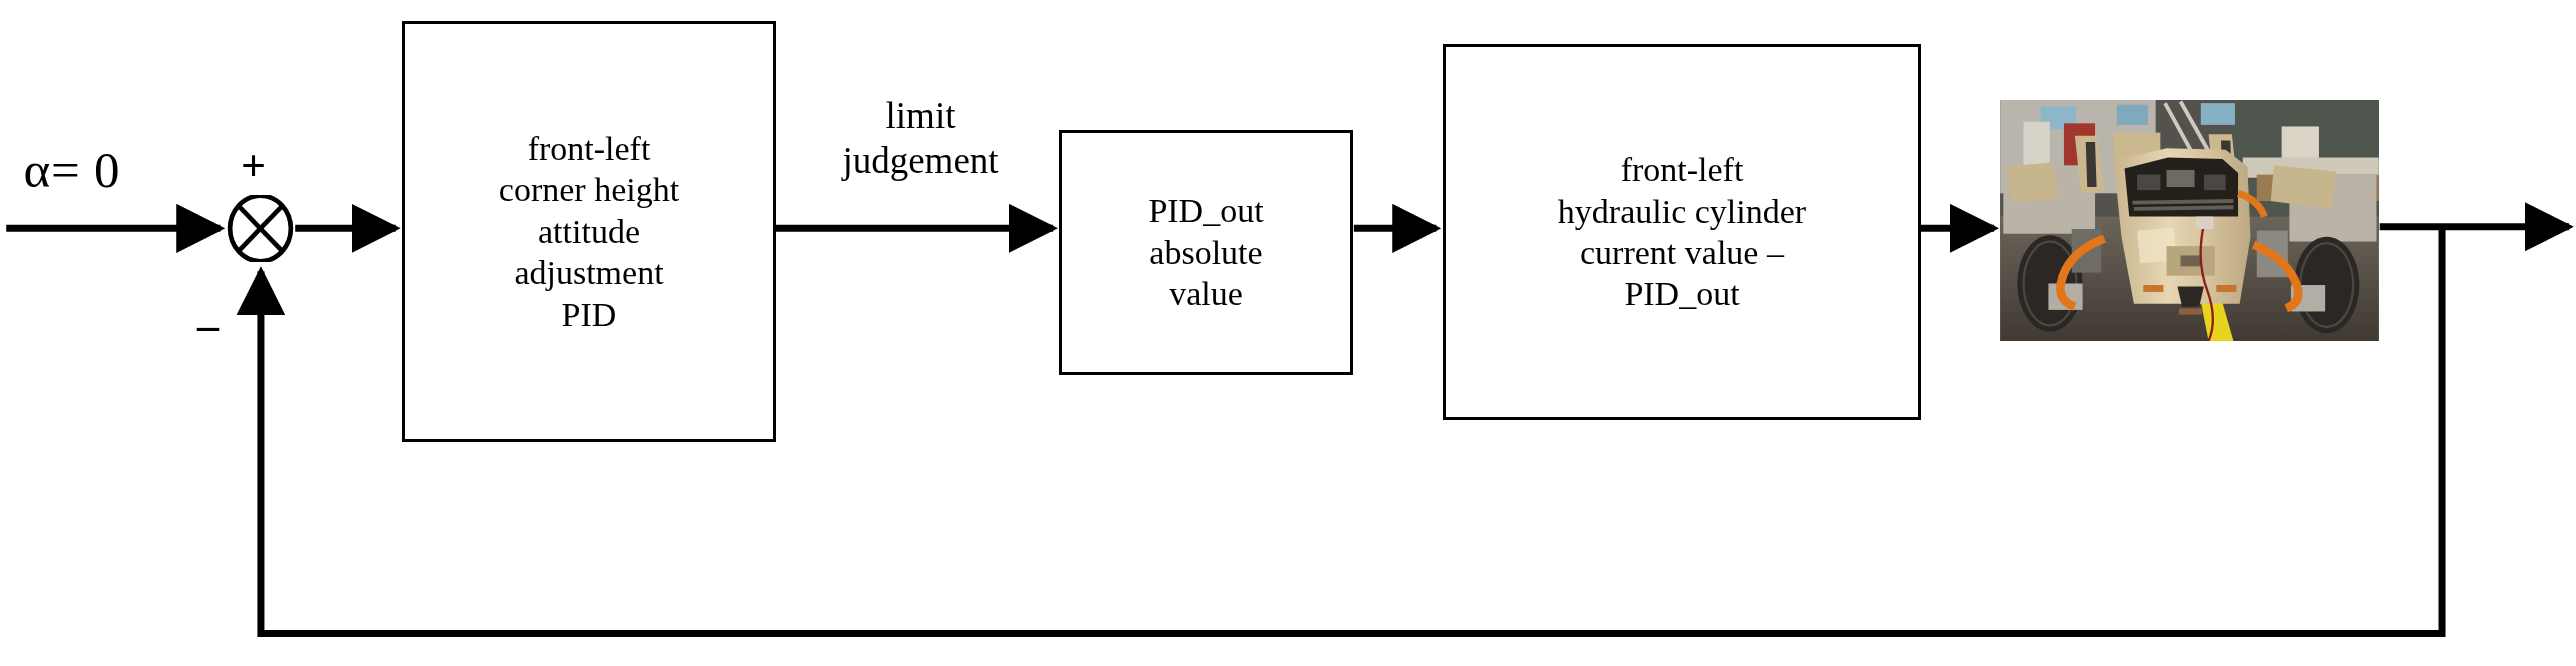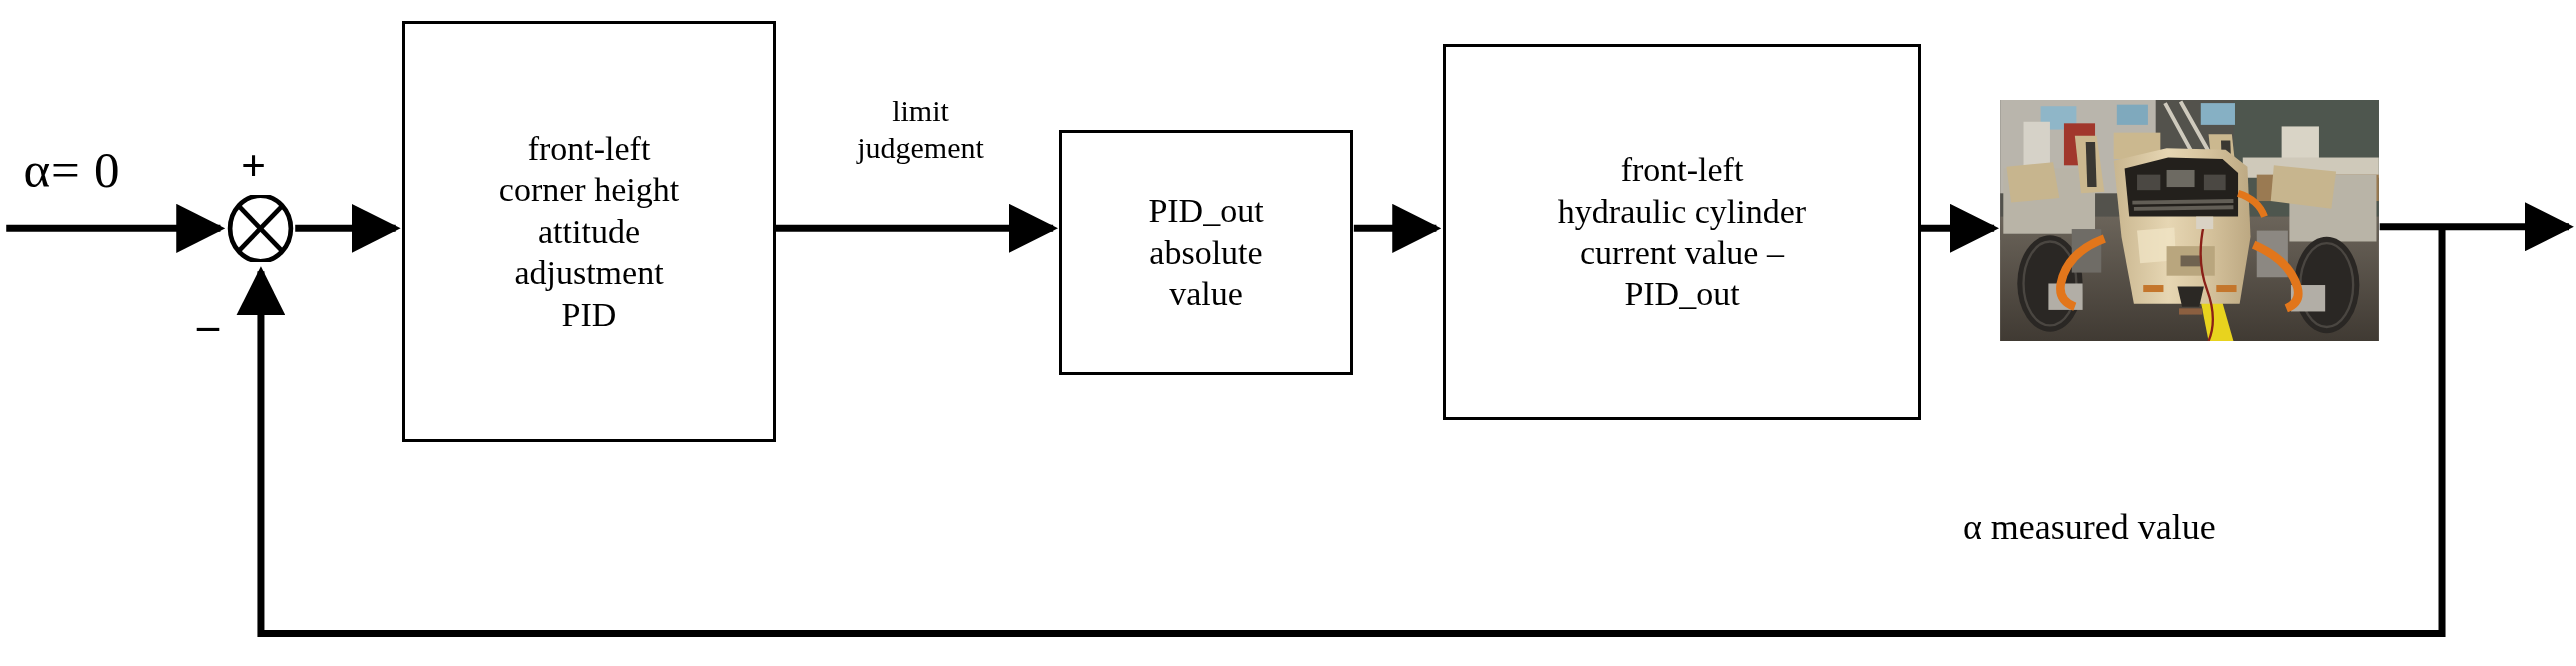--- a/index.html
+++ b/index.html
@@ -44,21 +44,21 @@
   }
 
   #block-pid      { left: 402px;  top: 21px;  width: 374px; height: 421px; }
   #block-abs      { left: 1059px; top: 130px; width: 294px; height: 245px; }
   #block-cylinder { left: 1443px; top: 44px;  width: 478px; height: 376px; }
 
   
   .label {
     position: absolute;
     font-family: "Liberation Serif", "DejaVu Serif", serif;
-    font-size: 30px;
+    font-size: 37px;
     line-height: 1.22;
     white-space: pre-line;
     text-align: center;
   }
   #label-setpoint {
     left: 23.4px;
     top: 139px;
     font-size: 51px;
     letter-spacing: 0.8px;
     text-align: right;
@@ -145,21 +145,20 @@
 
   <div class="label" id="label-setpoint">α= 0</div>
 
   <div class="sign" id="sign-plus">+</div>
 
   <div class="sign" id="sign-minus">–</div>
 
   <div class="label" id="label-limit">limit
 judgement</div>
 
-  <div class="label" id="label-feedback">α measured value</div>
 
   <div class="block" id="block-pid">
     <div class="block-text">front-left
 corner height
 attitude
 adjustment
 PID</div>
   </div>
 
   <div class="block" id="block-abs">

